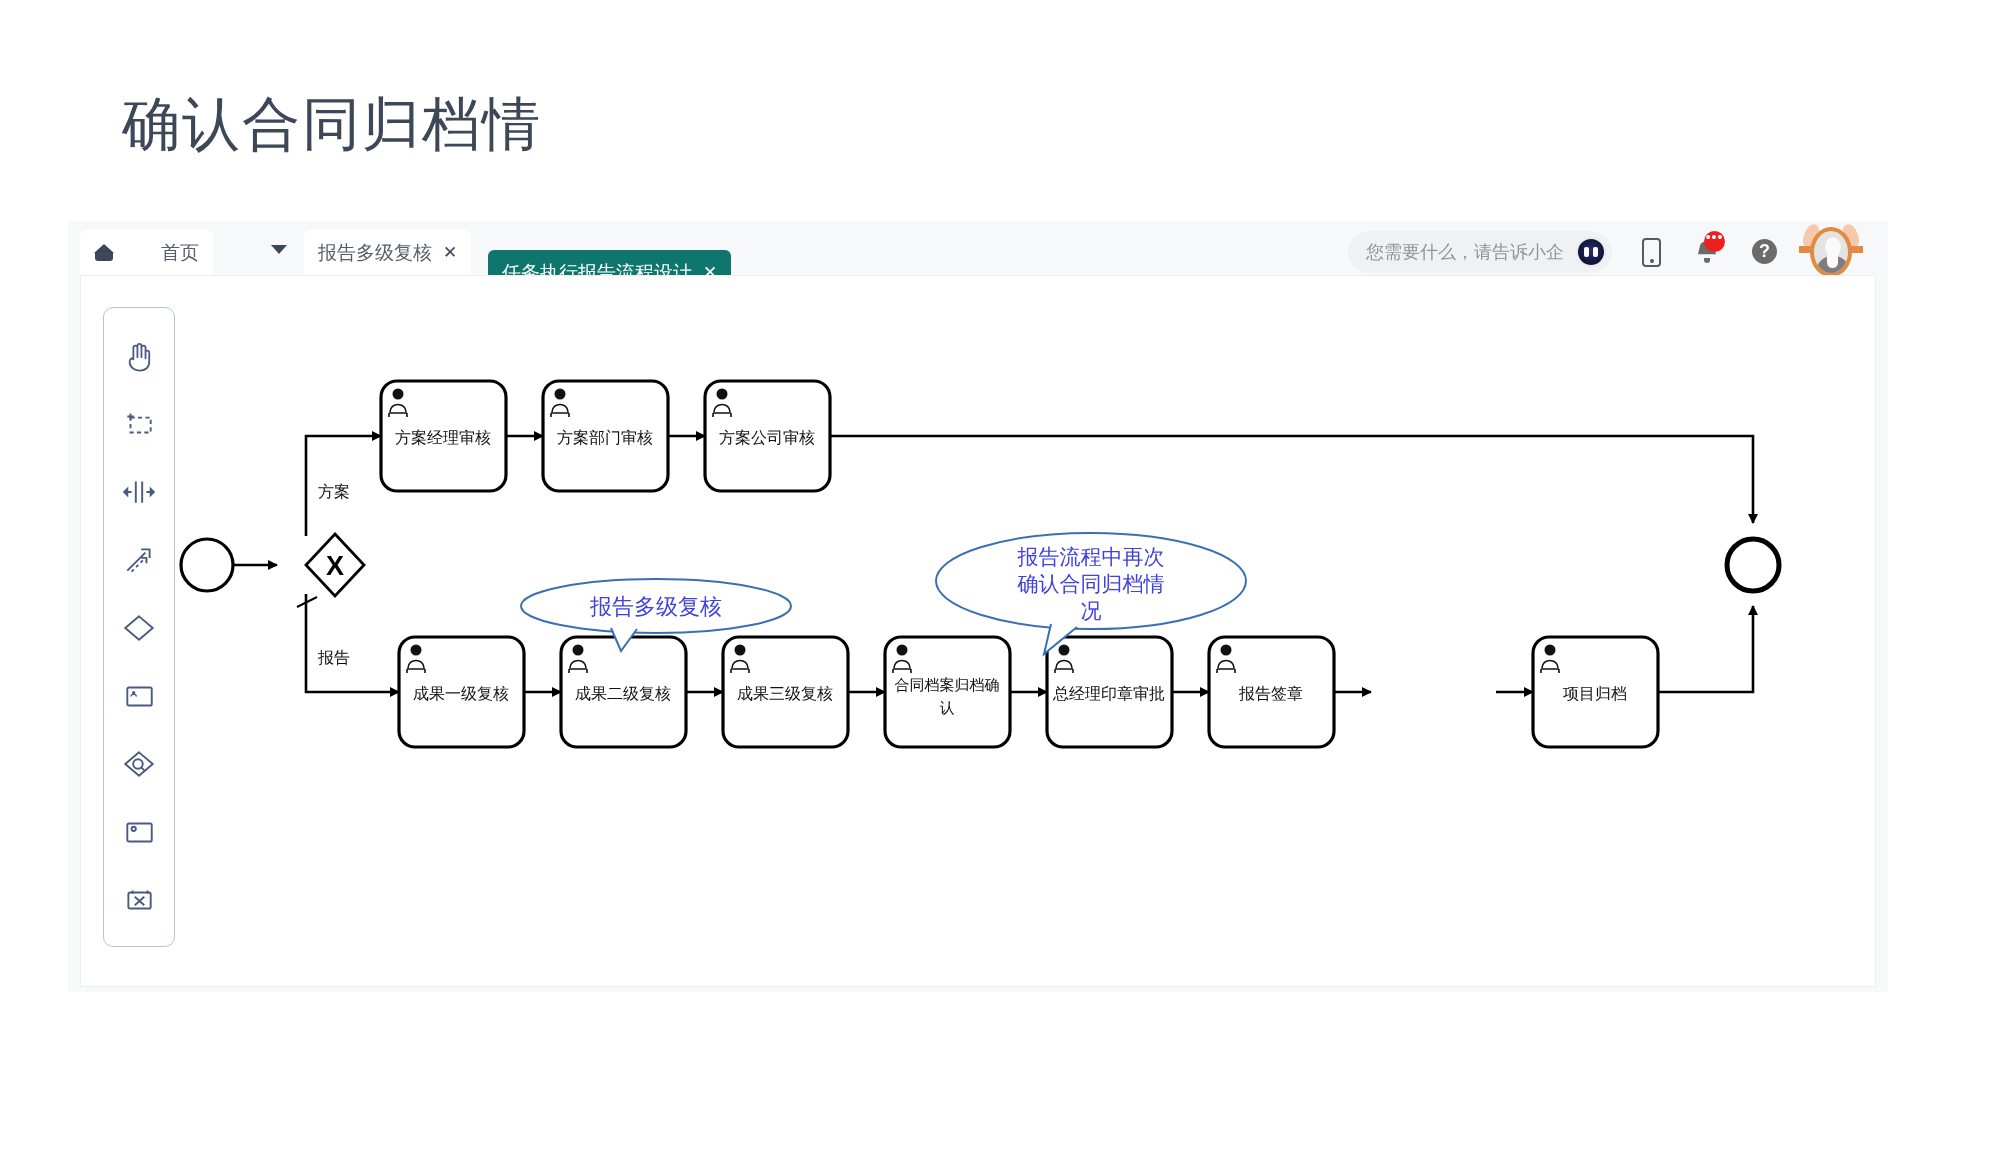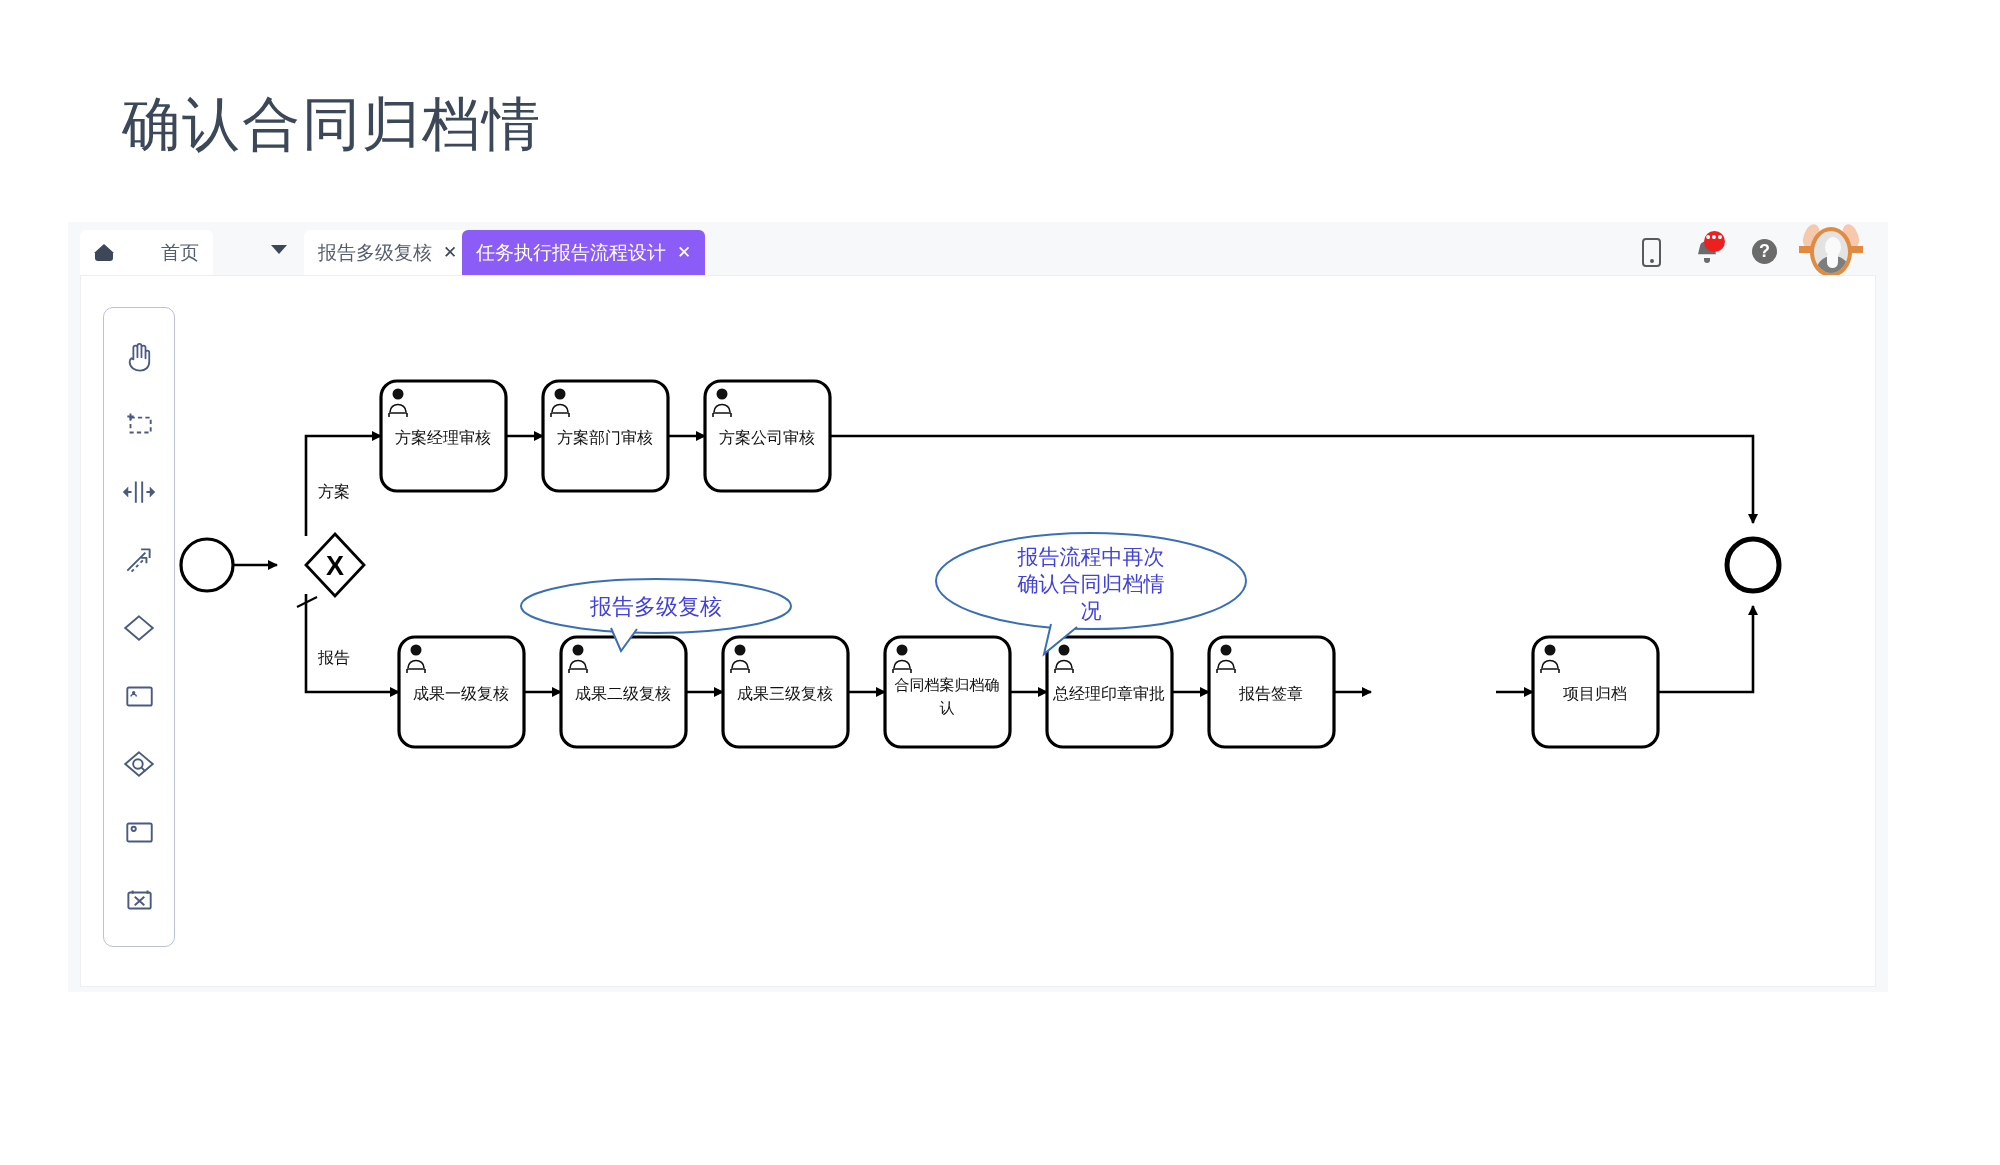--- a/index.html
+++ b/index.html
@@ -50,21 +50,21 @@
     content:""; position:absolute; left:1px; top:8px; width:18px; height:9px;
     background:#3c4858; border-radius: 0 0 3px 3px;
   }
   .tab-caret {
     position: absolute; left: 203px; top: 23px;
     width: 0; height: 0;
     border-left: 8px solid transparent; border-right: 8px solid transparent;
     border-top: 9px solid #3c4858;
   }
   .tab-doc { left: 236px; background: #ffffff; }
-  .tab-active { left: 394px; background: #8b5cf6; color: #ffffff; }
+  .tab-active { left: 420px; background: #0f766e; color: #ffffff; margin-top: 20px; }
   .tab-close {
     font-size: 17px; font-weight: bold; margin-left: 4px; line-height: 1;
   }
   .tab-doc .tab-close { color:#3c4858; }
   .tab-active .tab-close { color:#ffffff; }
 
   
   .hdr-right {
     position: absolute; right: 28px; top: 6px; height: 48px;
     display: flex; align-items: center; gap: 22px;
@@ -191,20 +191,24 @@
         <span>报告多级复核</span>
         <span class="tab-close">✕</span>
       </div>
 
       <div class="tab tab-active">
         <span>任务执行报告流程设计</span>
         <span class="tab-close">✕</span>
       </div>
 
       <div class="hdr-right">
+        <div class="searchbox">
+          <span class="ph">您需要什么，请告诉小企</span>
+          <span class="bot-ico"></span>
+        </div>
         <div class="ico-btn">
           <span class="phone-ico"></span>
         </div>
         <div class="ico-btn">
           <span class="bell-ico"></span>
           <span class="badge">•••</span>
         </div>
         <div class="ico-btn">
           <span class="help-ico">?</span>
         </div>

